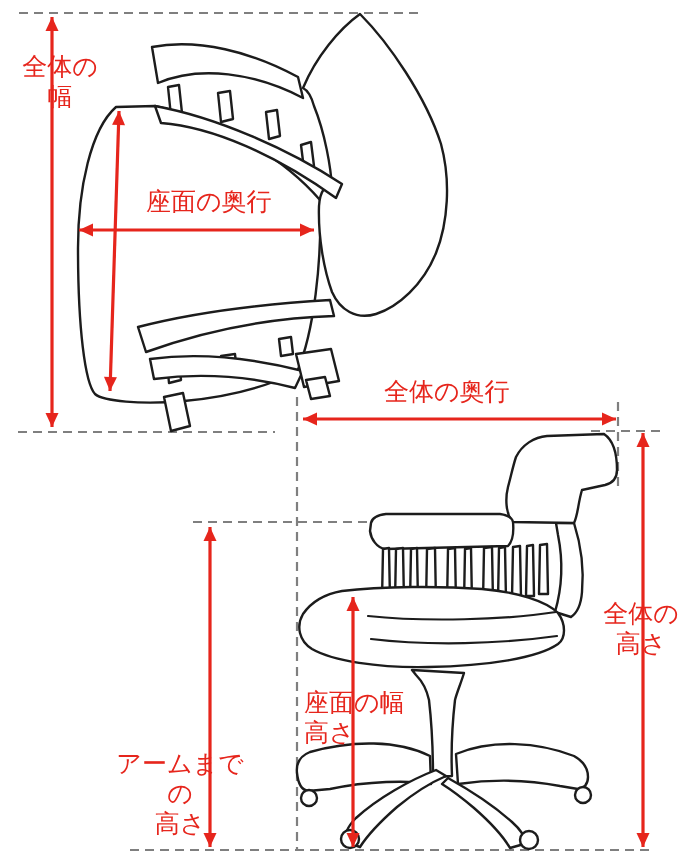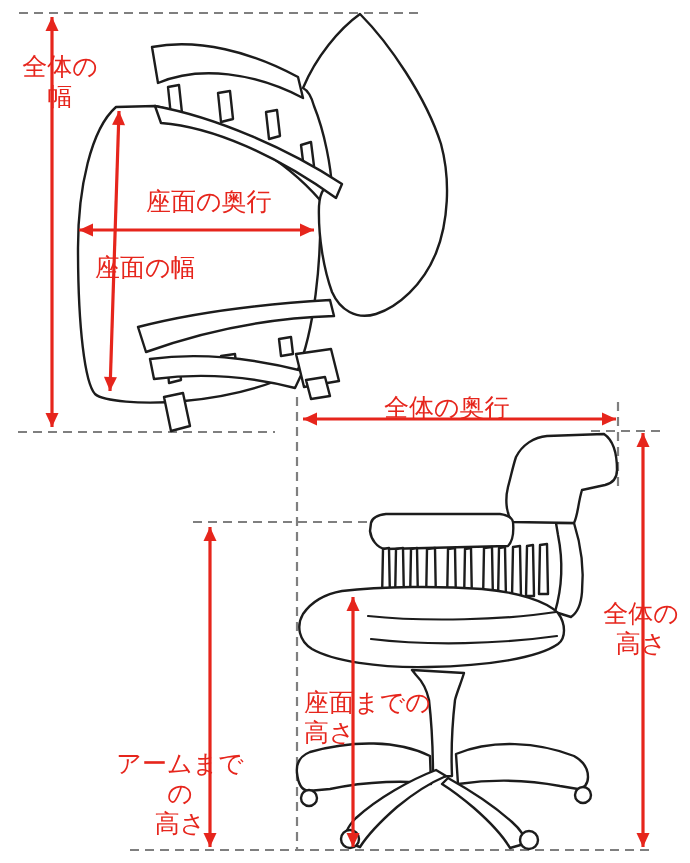--- a/index.html
+++ b/index.html
@@ -111,22 +111,21 @@
       <line class="arrow" x1="303" y1="419" x2="616" y2="419" marker-start="url(#ah)" marker-end="url(#ah)"></line>
       <line class="arrow" x1="643" y1="433" x2="643" y2="847" marker-start="url(#ah)" marker-end="url(#ah)"></line>
       <line class="arrow" x1="210" y1="527" x2="210" y2="847" marker-start="url(#ah)" marker-end="url(#ah)"></line>
       <line class="arrow" x1="353" y1="597" x2="353" y2="847" marker-start="url(#ah)" marker-end="url(#ah)"></line>
     </g>
   </svg>
 
   <div class="dim-label center" style="left:10px;top:52px;width:100px;">全体の
 幅</div>
   <div class="dim-label" style="left:146px;top:187px;">座面の奥行</div>
-  <div class="dim-label" style="left:95px;top:253px;">座面の幅</div>
-  <div class="dim-label" style="left:384px;top:393px;">全体の奥行</div>
+  <div class="dim-label" style="left:384px;top:377px;">全体の奥行</div>
   <div class="dim-label center" style="left:593px;top:599px;width:96px;">全体の
 高さ</div>
   <div class="dim-label center" style="left:106px;top:749px;width:148px;">アームまでの
 高さ</div>
-  <div class="dim-label" style="left:304px;top:688px;">座面までの
+  <div class="dim-label" style="left:304px;top:688px;">座面の幅
 高さ</div>
 
 </div>
 
 </body></html>

